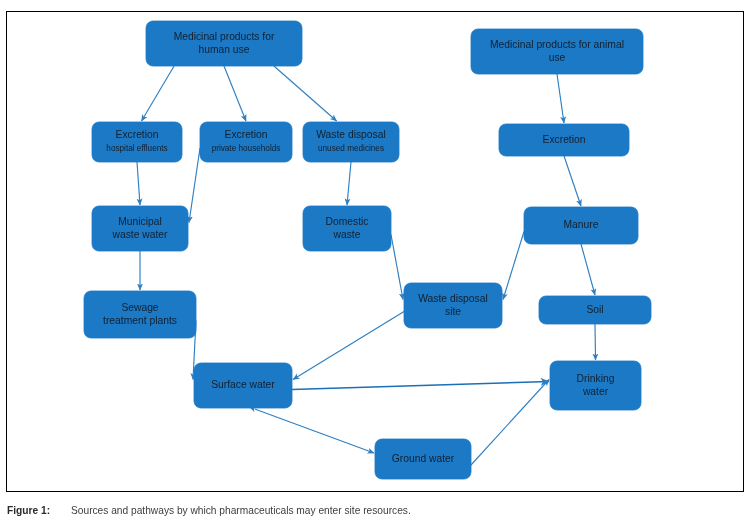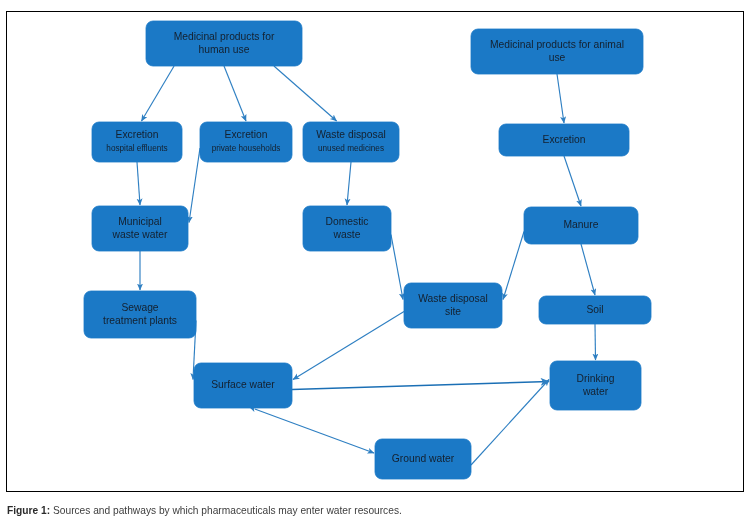--- a/index.html
+++ b/index.html
@@ -74,21 +74,21 @@
     font-size: 10.2px;
     color: #3a3a3a;
     font-family: "Liberation Sans", sans-serif;
     line-height: 1.3;
     white-space: nowrap;
   }
   #caption .cap-label {
     font-weight: bold;
     color: #2b2b2b;
     display: inline-block;
-    width: 46px;
+    width: 64px;
   }
   #caption .cap-text {
     color: #3d3d3d;
   }
 </style>
 </head>
 <body>
 
 <div id="figure-wrap">
 
@@ -192,16 +192,16 @@
           <text x="595.5" y="386" class="node-label">water</text>
         </g>
         <g>
           <rect x="375" y="433" width="96" height="40" rx="7" ry="7" class="node-rect"></rect>
           <text x="423" y="453" class="node-label">Ground water</text>
         </g>
       </g>
   </svg>
 
   <div id="caption">
-    <span class="cap-label">Figure 1:</span><span class="cap-text">Sources and pathways by which pharmaceuticals may enter water resources.</span>
+    <span class="cap-label">Figure 1:</span><span class="cap-text">Sources and pathways by which pharmaceuticals may enter site resources.</span>
   </div>
 
 </div>
 
 </body></html>

